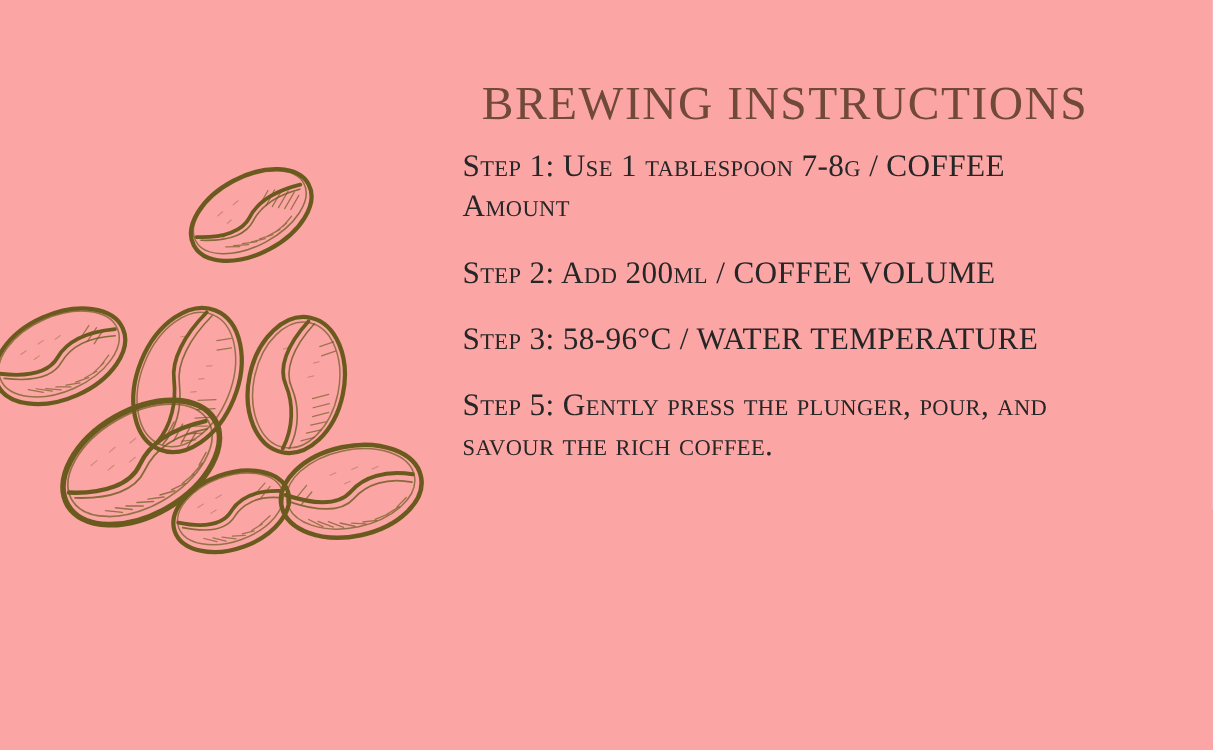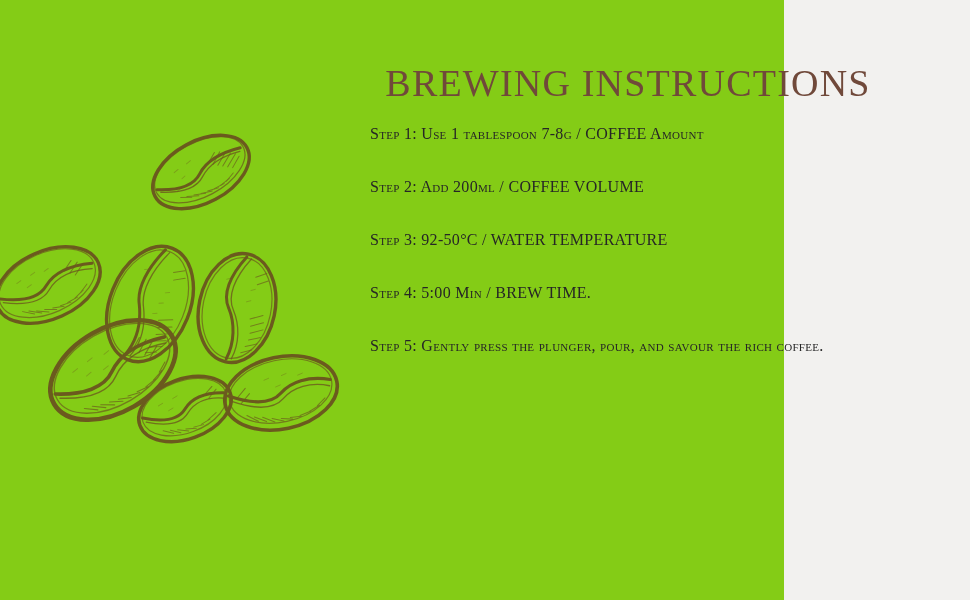--- a/index.html
+++ b/index.html
@@ -9,23 +9,23 @@
   }
   body {
     width: 970px;
     height: 600px;
     overflow: hidden;
     background: #f2f1ef;
     font-family: "Liberation Serif", "DejaVu Serif", serif;
   }
   #stage {
     position: relative;
-    width: 784px;
+    width: 970px;
     height: 600px;
-    background: #84cc16;
+    background: #fca5a5;
   }
 
   
   #beans-illustration {
     position: absolute;
     left: 0px;
     top: 112px;
     width: 360px;
     height: 370px;
   }
@@ -61,21 +61,21 @@
 
   #steps-list {
     position: absolute;
     left: 12px;
     top: 118px;
     width: 528px;
   }
 
   .step-item {
     color: #262626;
-    font-size: 16px;
+    font-size: 25px;
     line-height: 32px;
     letter-spacing: 0.3px;
     margin: 0 0 21px 0;
     font-variant-caps: small-caps;
     font-variant: small-caps;
     max-width: 516px;
   }
   .step-item:last-child {
     margin-bottom: 16px;
   }
@@ -274,19 +274,18 @@
     </svg>
   </div>
 
   <div id="content">
 
     <h1 id="page-title">BREWING INSTRUCTIONS</h1>
 
     <div id="steps-list">
       <p class="step-item">Step 1: Use 1 tablespoon 7-8g / COFFEE Amount</p>
       <p class="step-item">Step 2: Add 200ml / COFFEE VOLUME</p>
-      <p class="step-item">Step 3: 92-50°C / WATER TEMPERATURE</p>
-      <p class="step-item">Step 4: 5:00 Min / BREW TIME.</p>
+      <p class="step-item">Step 3: 58-96°C / WATER TEMPERATURE</p>
       <p class="step-item">Step 5: Gently press the plunger, pour, and savour the rich coffee.</p>
     </div>
 
   </div>
 </div>
 
 </body></html>

